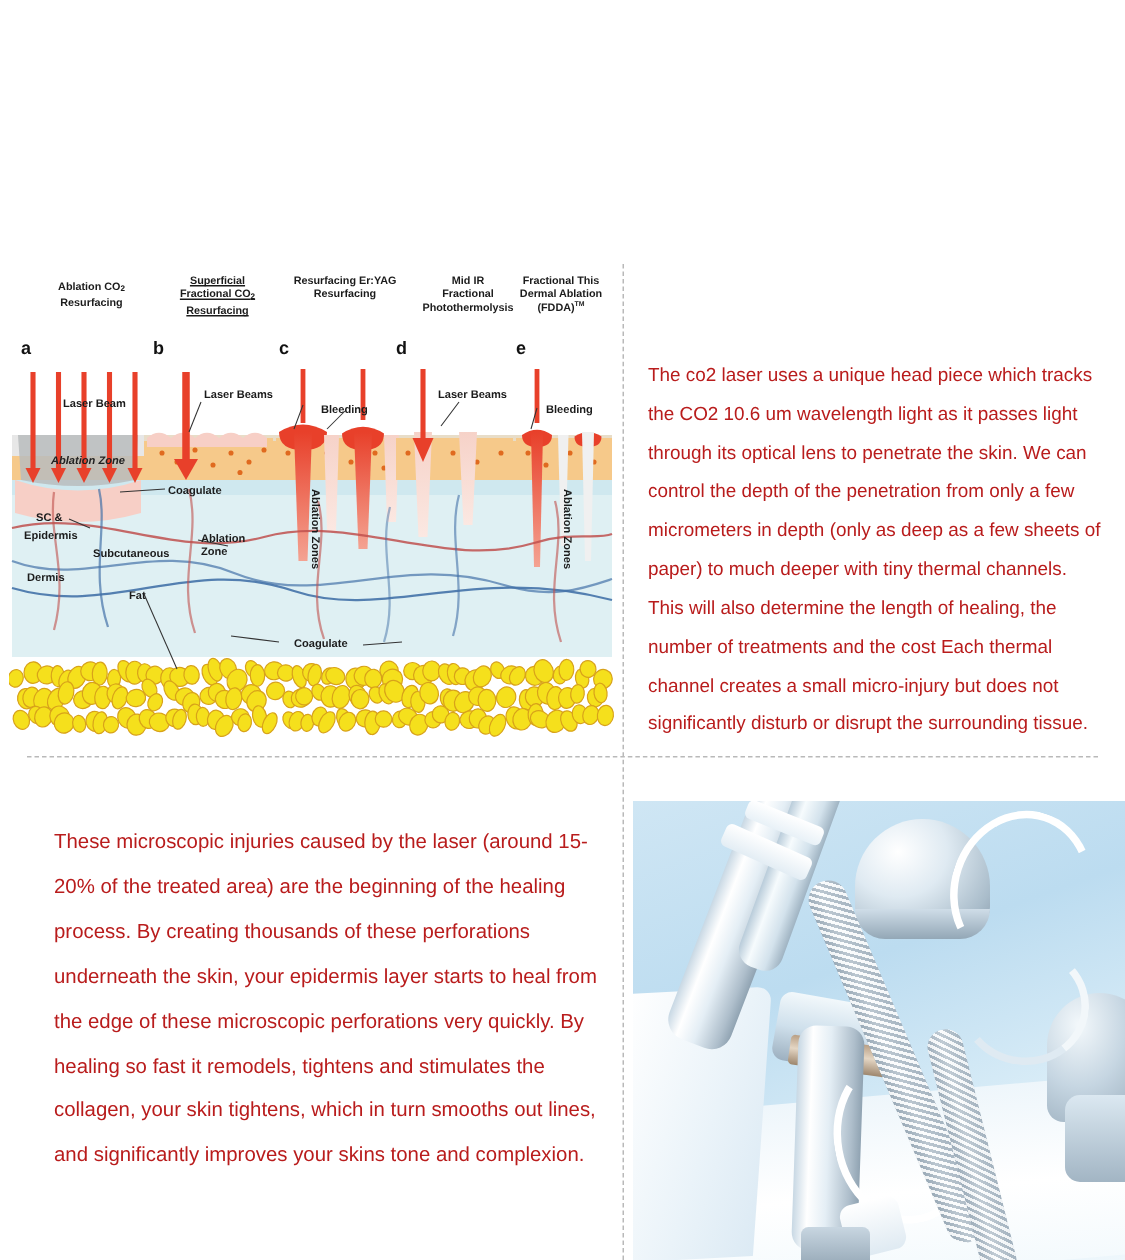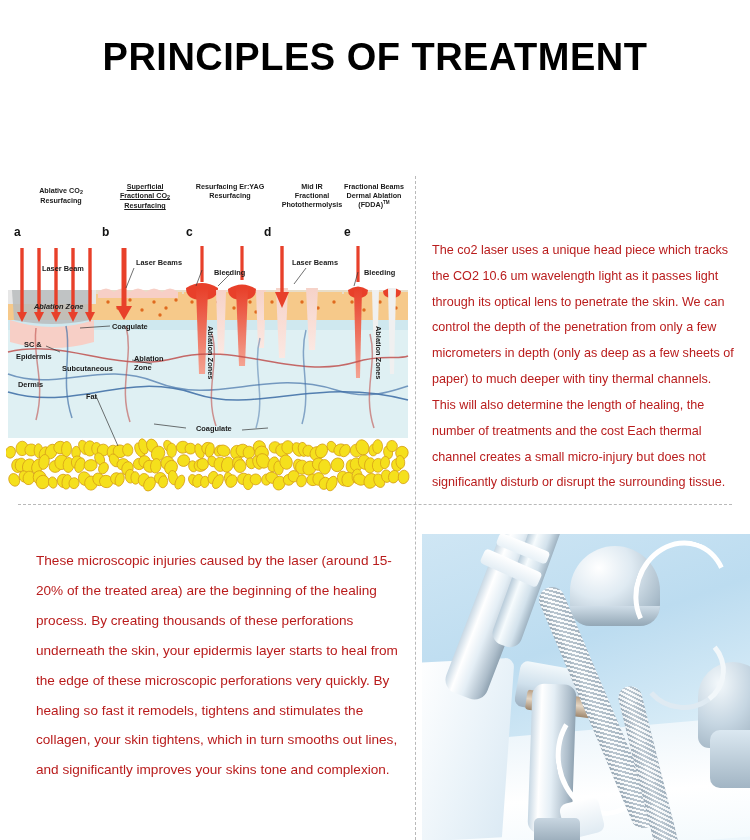--- a/index.html
+++ b/index.html
@@ -289,52 +289,51 @@
     position: absolute; left: 112px; bottom: -8px;
     width: 46px; height: 30px;
     background: linear-gradient(180deg,#c8d6e1 0%, #8fa2b1 100%);
     border-radius: 5px;
   }
 </style>
 </head>
 <body>
 
 <div class="header">
-  <h1 class="page-title">PRINCIPLES OF TREATMENT</h1>
 </div>
 
 <div class="grid">
 
   <div class="vdivider"></div>
   <div class="hdivider"></div>
 
   <div class="cell-diagram">
     <div class="diagram">
 
       <div class="dg-headers">
         <div class="dg-head" style="left:14px;  top:6px;  width:82px;">
-          <span>Ablative CO</span><sub>2</sub><br>
+          <span>Ablation CO</span><sub>2</sub><br>
           <span>Resurfacing</span>
         </div>
         <div class="dg-head" style="left:96px; top:2px;  width:86px;text-decoration:underline;">
           <span>Superficial</span><br>
           <span>Fractional CO</span><sub>2</sub><br>
           <span>Resurfacing</span>
         </div>
         <div class="dg-head" style="left:178px; top:2px; width:92px;">
           <span>Resurfacing Er:YAG</span><br>
           <span>Resurfacing</span>
         </div>
         <div class="dg-head" style="left:262px; top:2px; width:88px;">
           <span>Mid IR</span><br>
           <span>Fractional</span><br>
           <span>Photothermolysis</span>
         </div>
         <div class="dg-head" style="left:330px; top:2px; width:76px;">
-          <span>Fractional Beams</span><br>
+          <span>Fractional This</span><br>
           <span>Dermal Ablation</span><br>
           <span>(FDDA)</span><sup>TM</sup>
         </div>
       </div>
 
       <div class="dg-letter" style="left:8px;">a</div>
       <div class="dg-letter" style="left:96px;">b</div>
       <div class="dg-letter" style="left:180px;">c</div>
       <div class="dg-letter" style="left:258px;">d</div>
       <div class="dg-letter" style="left:338px;">e</div>

